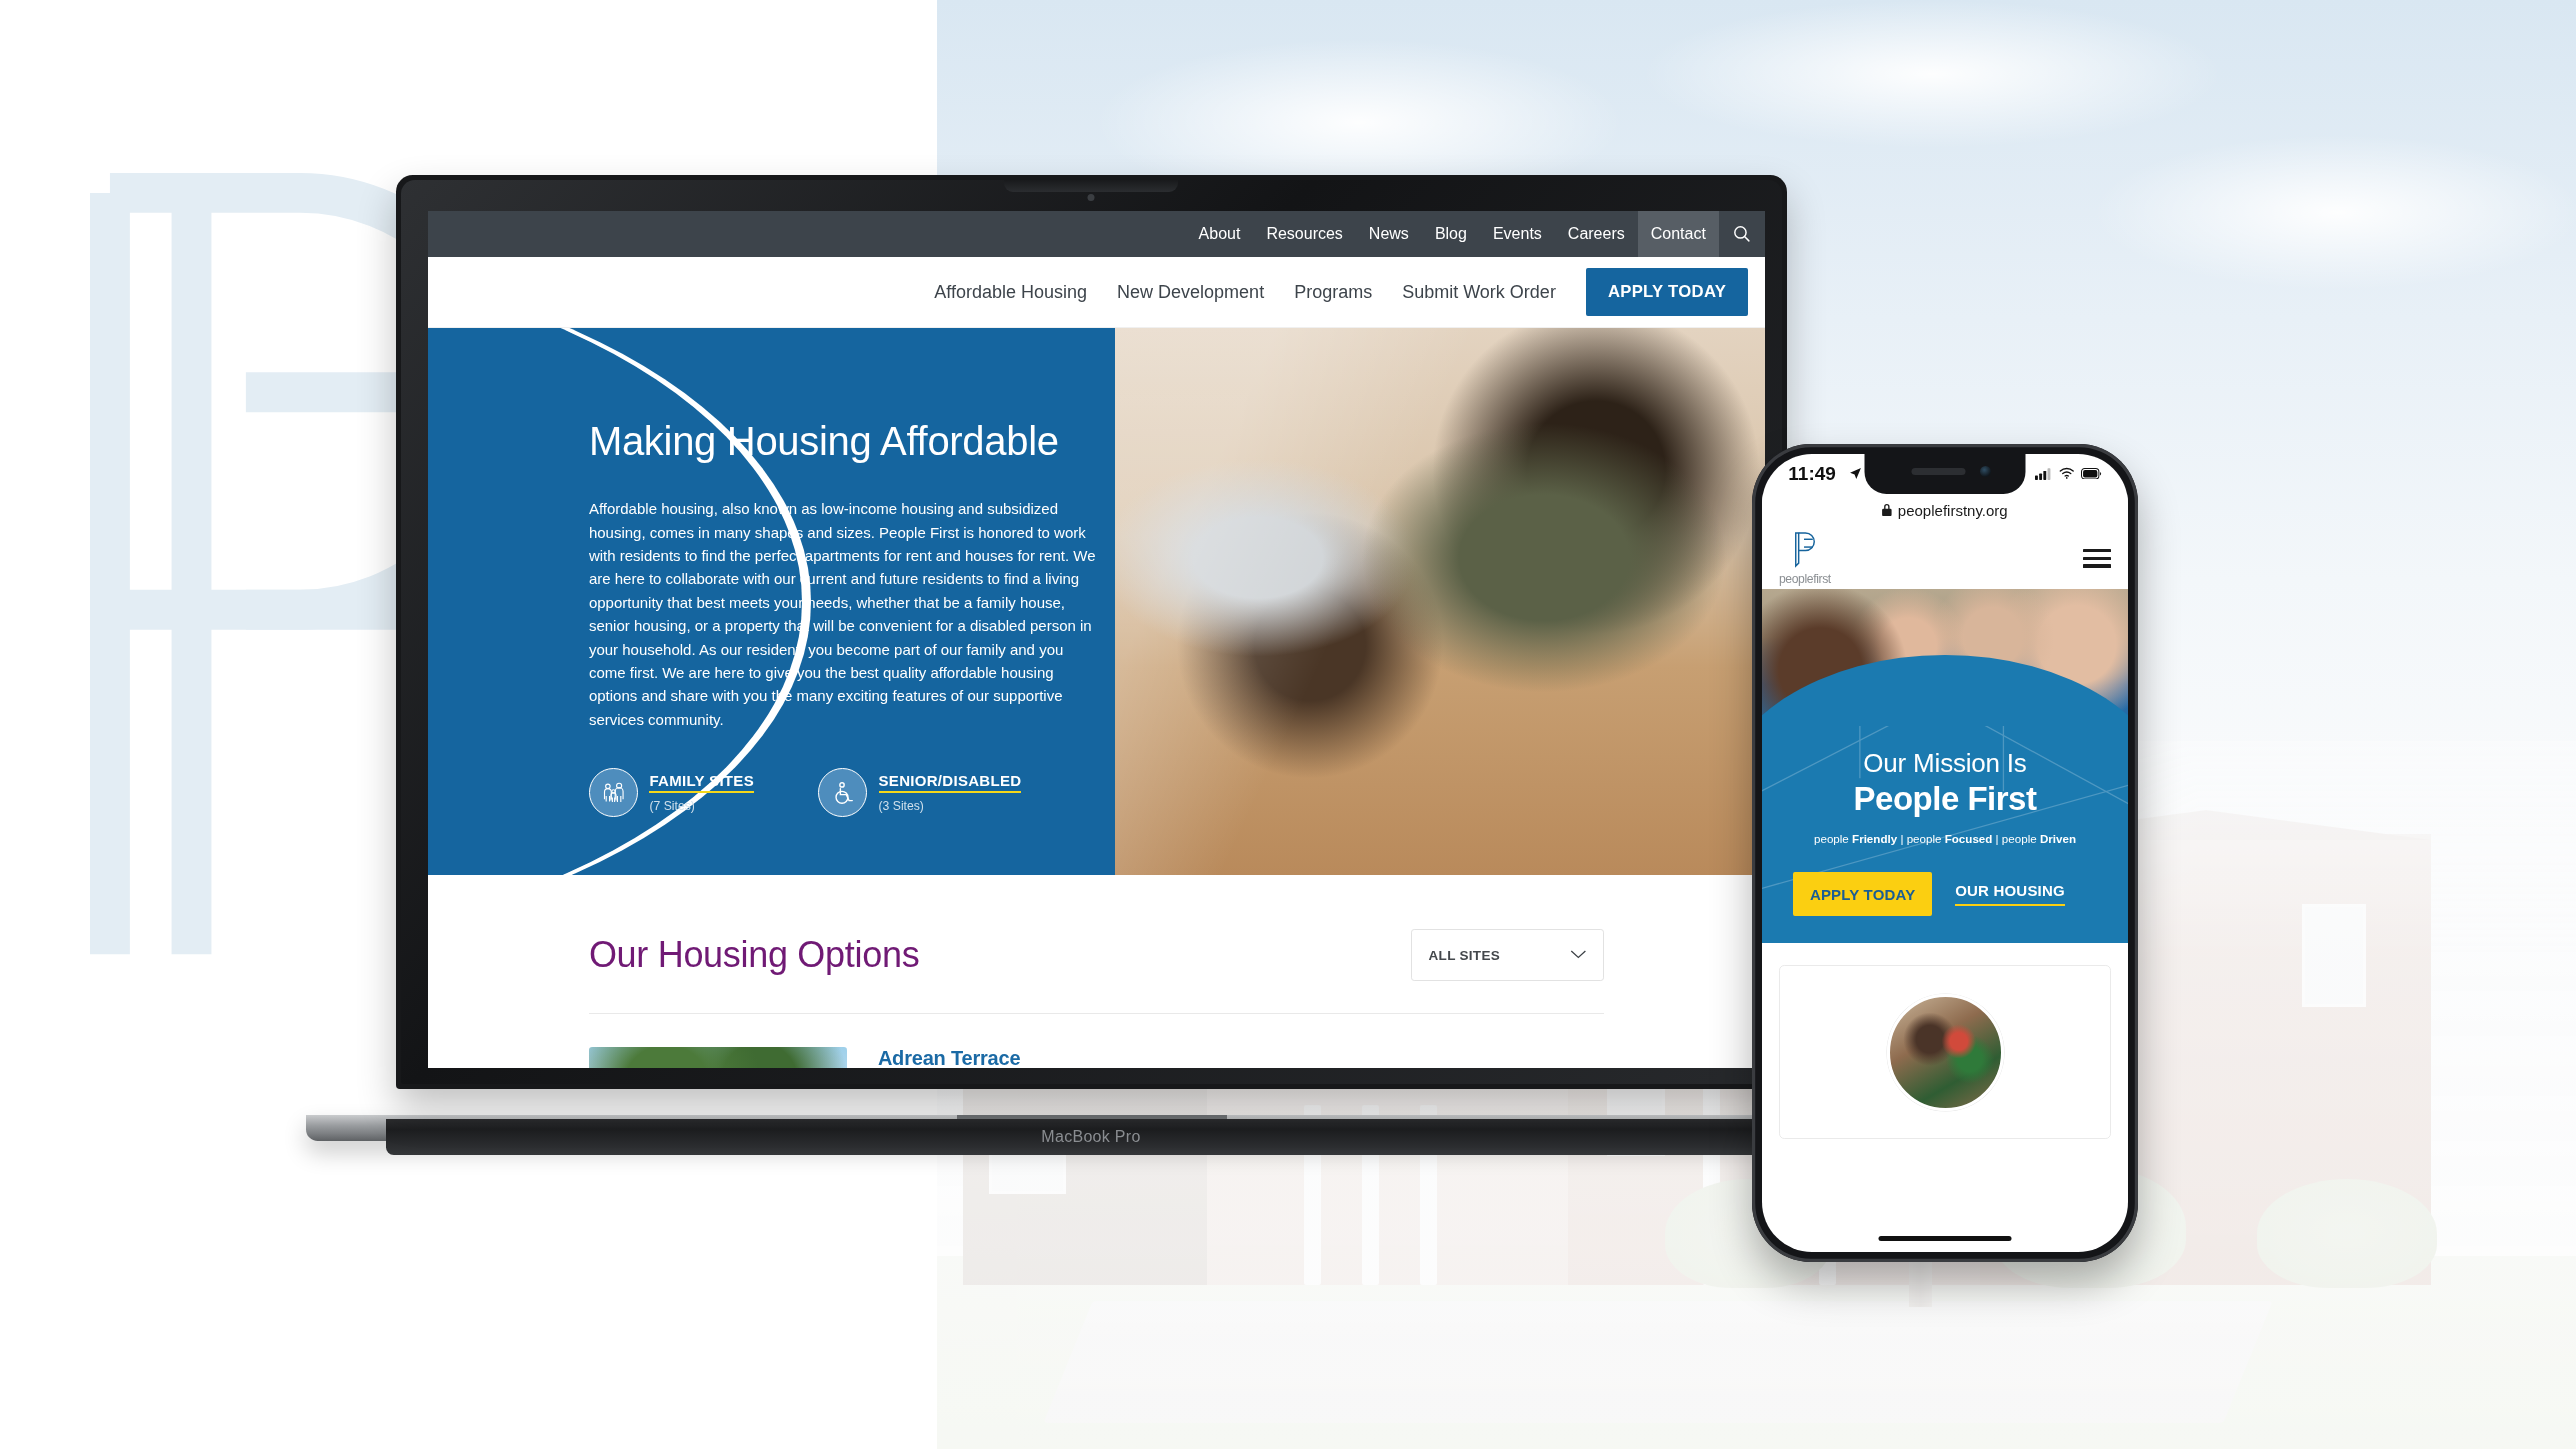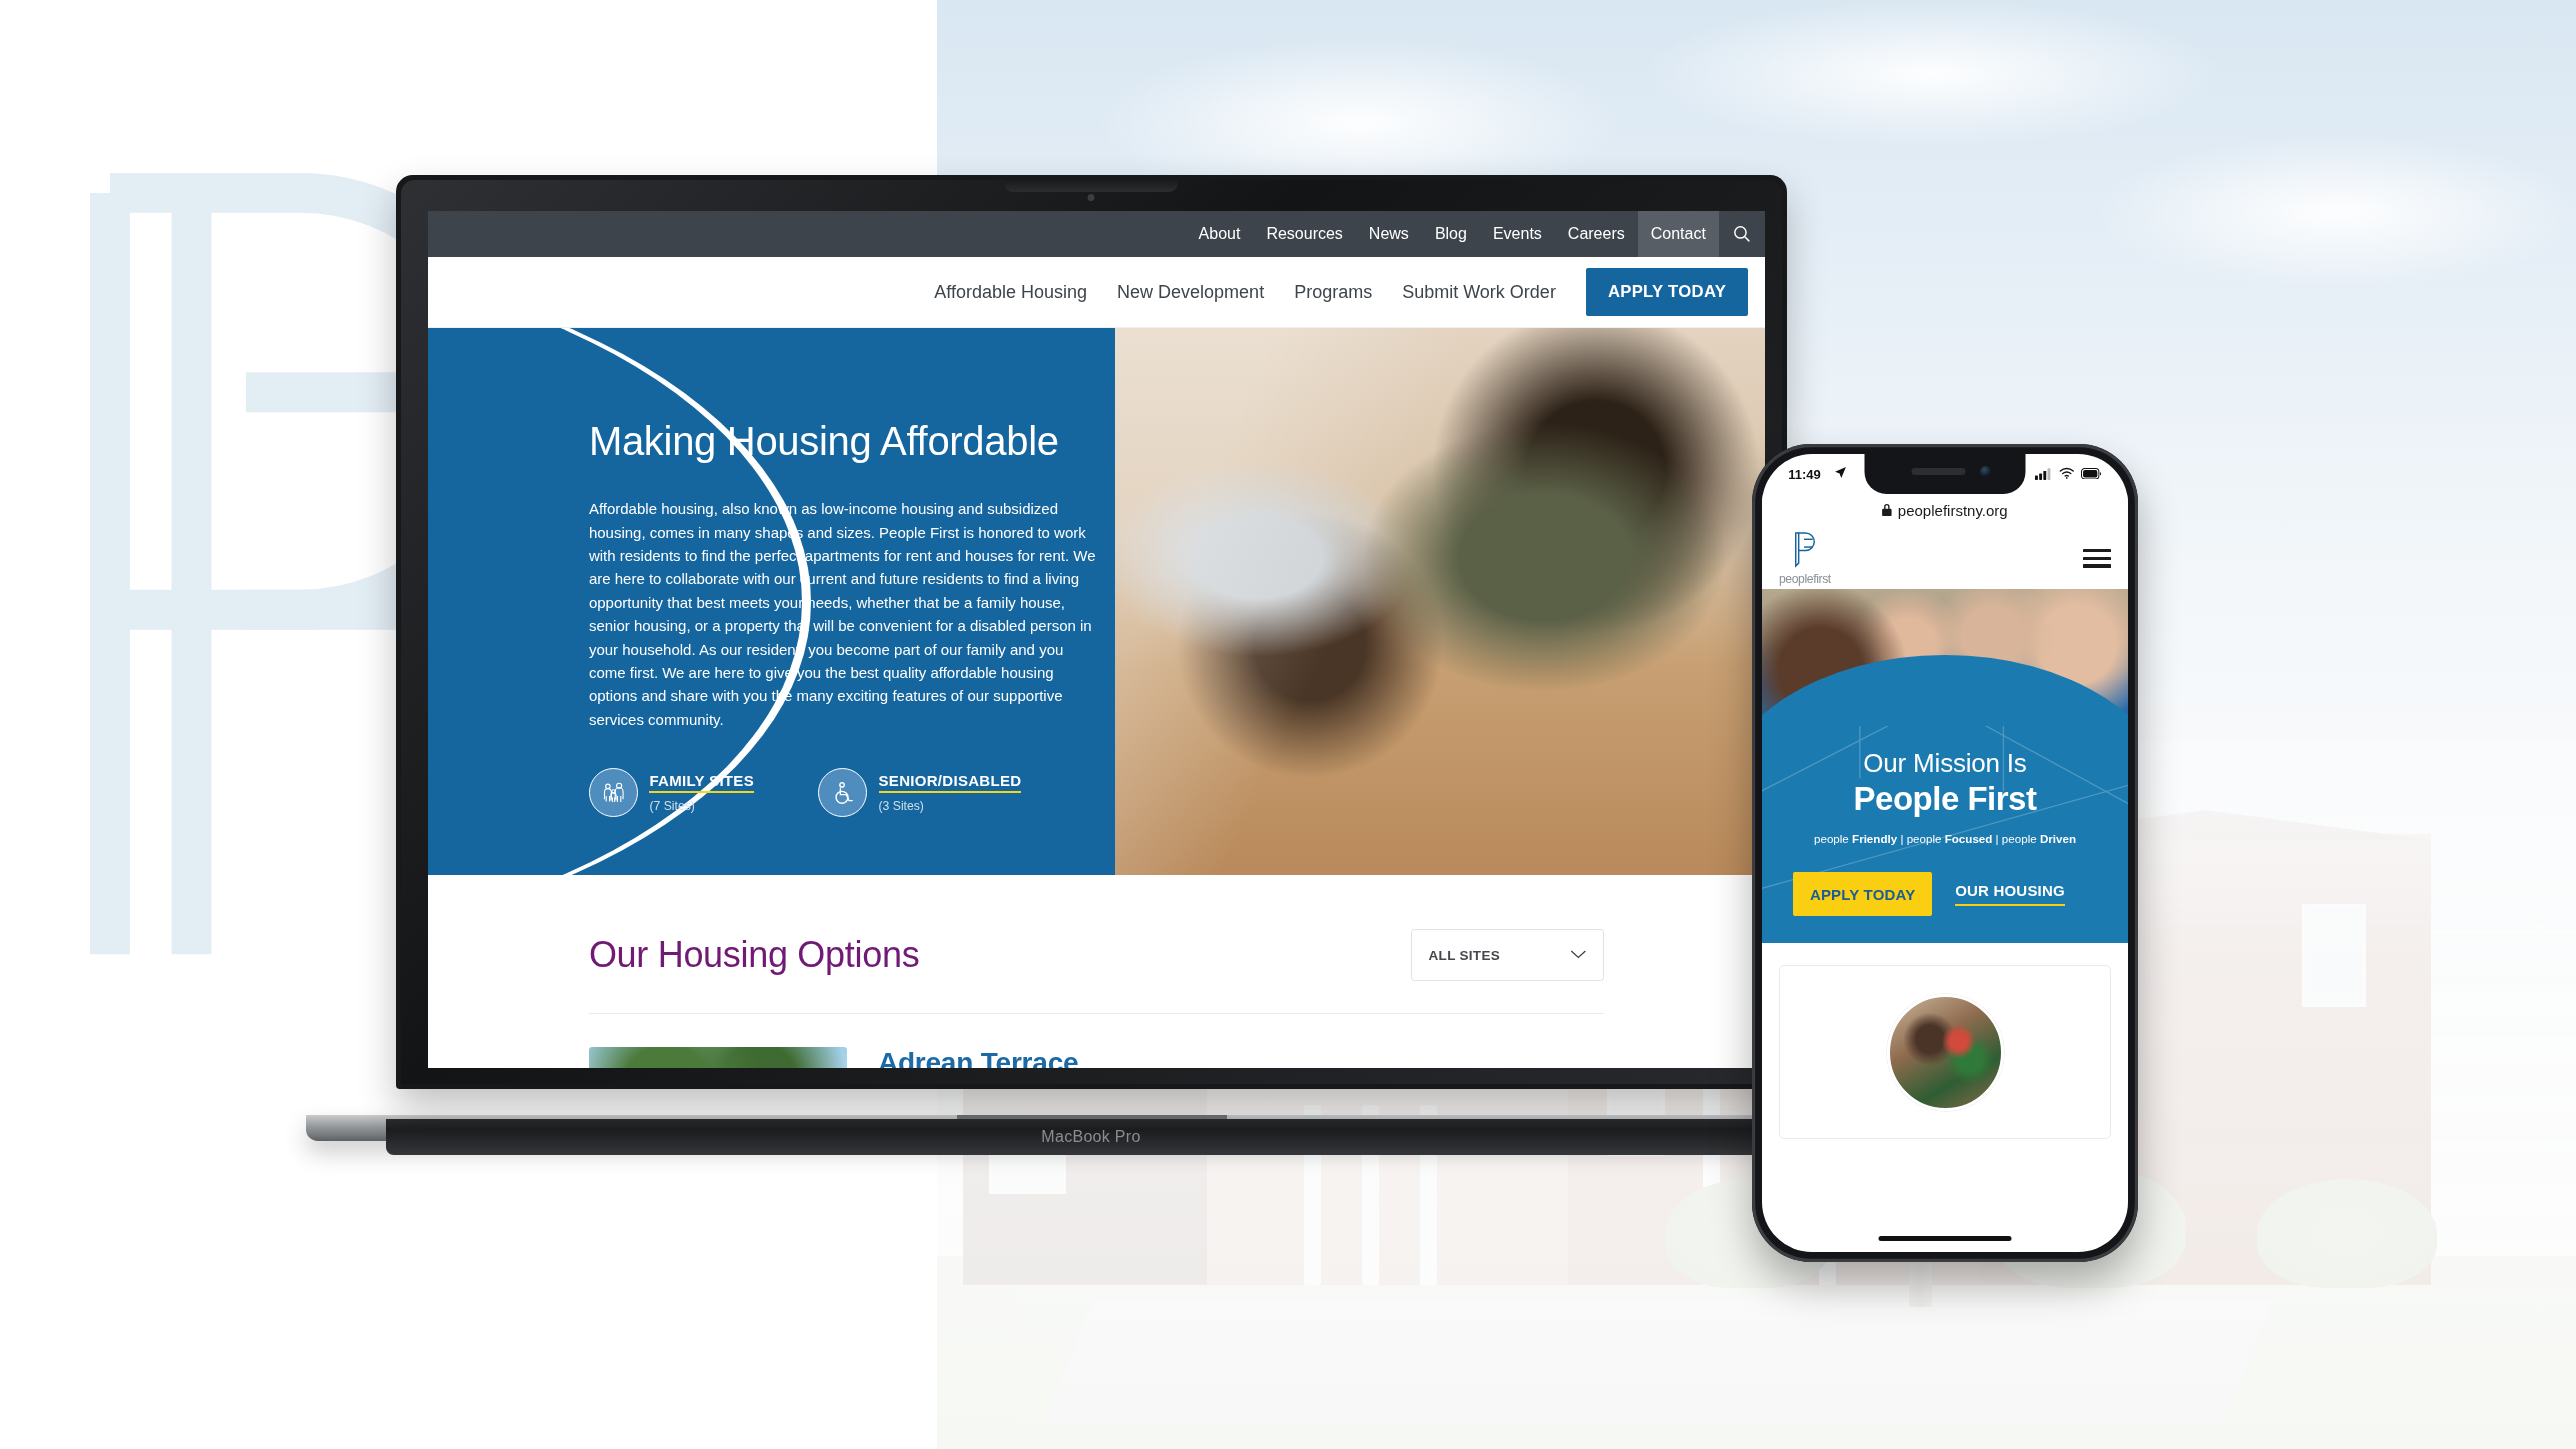--- a/index.html
+++ b/index.html
@@ -219,21 +219,21 @@
   }
   .opts-select span { font-size:13.5px; font-weight:bold; color:#44484c; letter-spacing:0.3px;}
   .listing { display:flex; gap:31px; padding-top:33px; }
   .listing-img {
     width:258px; height:122px; border-radius:3.2px; flex:none;
     background:
       radial-gradient(circle at 30% 34%, #4c7a3a 0 22%, rgba(76,122,58,0) 48%),
       radial-gradient(circle at 66% 28%, #3f6b32 0 20%, rgba(63,107,50,0) 46%),
       linear-gradient(to bottom, #9fd0ea 0%, #b6d9ee 30%, #6f9a4e 52%, #7aa759 100%);
   }
-  .listing-title { font-size:28px; color:#1b6aa5; font-weight:bold; letter-spacing:-0.2px;}
+  .listing-title { font-size:20px; color:#1b6aa5; font-weight:bold; letter-spacing:-0.2px;}
 
   
   .phone { position:absolute; left:1752px; top:444px; width:386px; height:818px; }
   .phone-body {
     position:absolute; inset:0; background:#141518; border-radius:59px;
     box-shadow:0 22px 41px rgba(0,0,0,.30), inset 0 0 0 3.2px #3a3c40;
   }
   .phone-screen {
     position:absolute; left:10.3px; top:10.3px; right:10.3px; bottom:10.3px;
     background:#fff; border-radius:50px; overflow:hidden;
@@ -249,21 +249,21 @@
   }
   .pn-cam {
     position:absolute; left:75%; top:12.2px; transform:translateX(-50%);
     width:11px; height:11px; border-radius:50%;
     background:radial-gradient(circle at 40% 35%, #2f4d63, #10161c 70%);
   }
   .status-bar {
     position:relative; height:40px; display:flex; align-items:center;
     justify-content:space-between; padding:0 26px; z-index:41;
   }
-  .status-time { font-size:13px; font-weight:600; color:#111; display:flex; align-items:center; gap:13px;}
+  .status-time { font-size:19px; font-weight:600; color:#111; display:flex; align-items:center; gap:13px;}
   .status-right { display:flex; align-items:center; gap:7px; }
   .url-row {
     height:33px; display:flex; align-items:center; justify-content:center; gap:5.8px;
     font-size:15px; color:#1b1b1b; background:#fff;
   }
   .m-header {
     position:relative; height:62px; background:#fff; z-index:20;
     display:flex; align-items:center; justify-content:space-between; padding:0 16.7px;
   }
   .m-logo { display:flex; flex-direction:column; align-items:center; }

